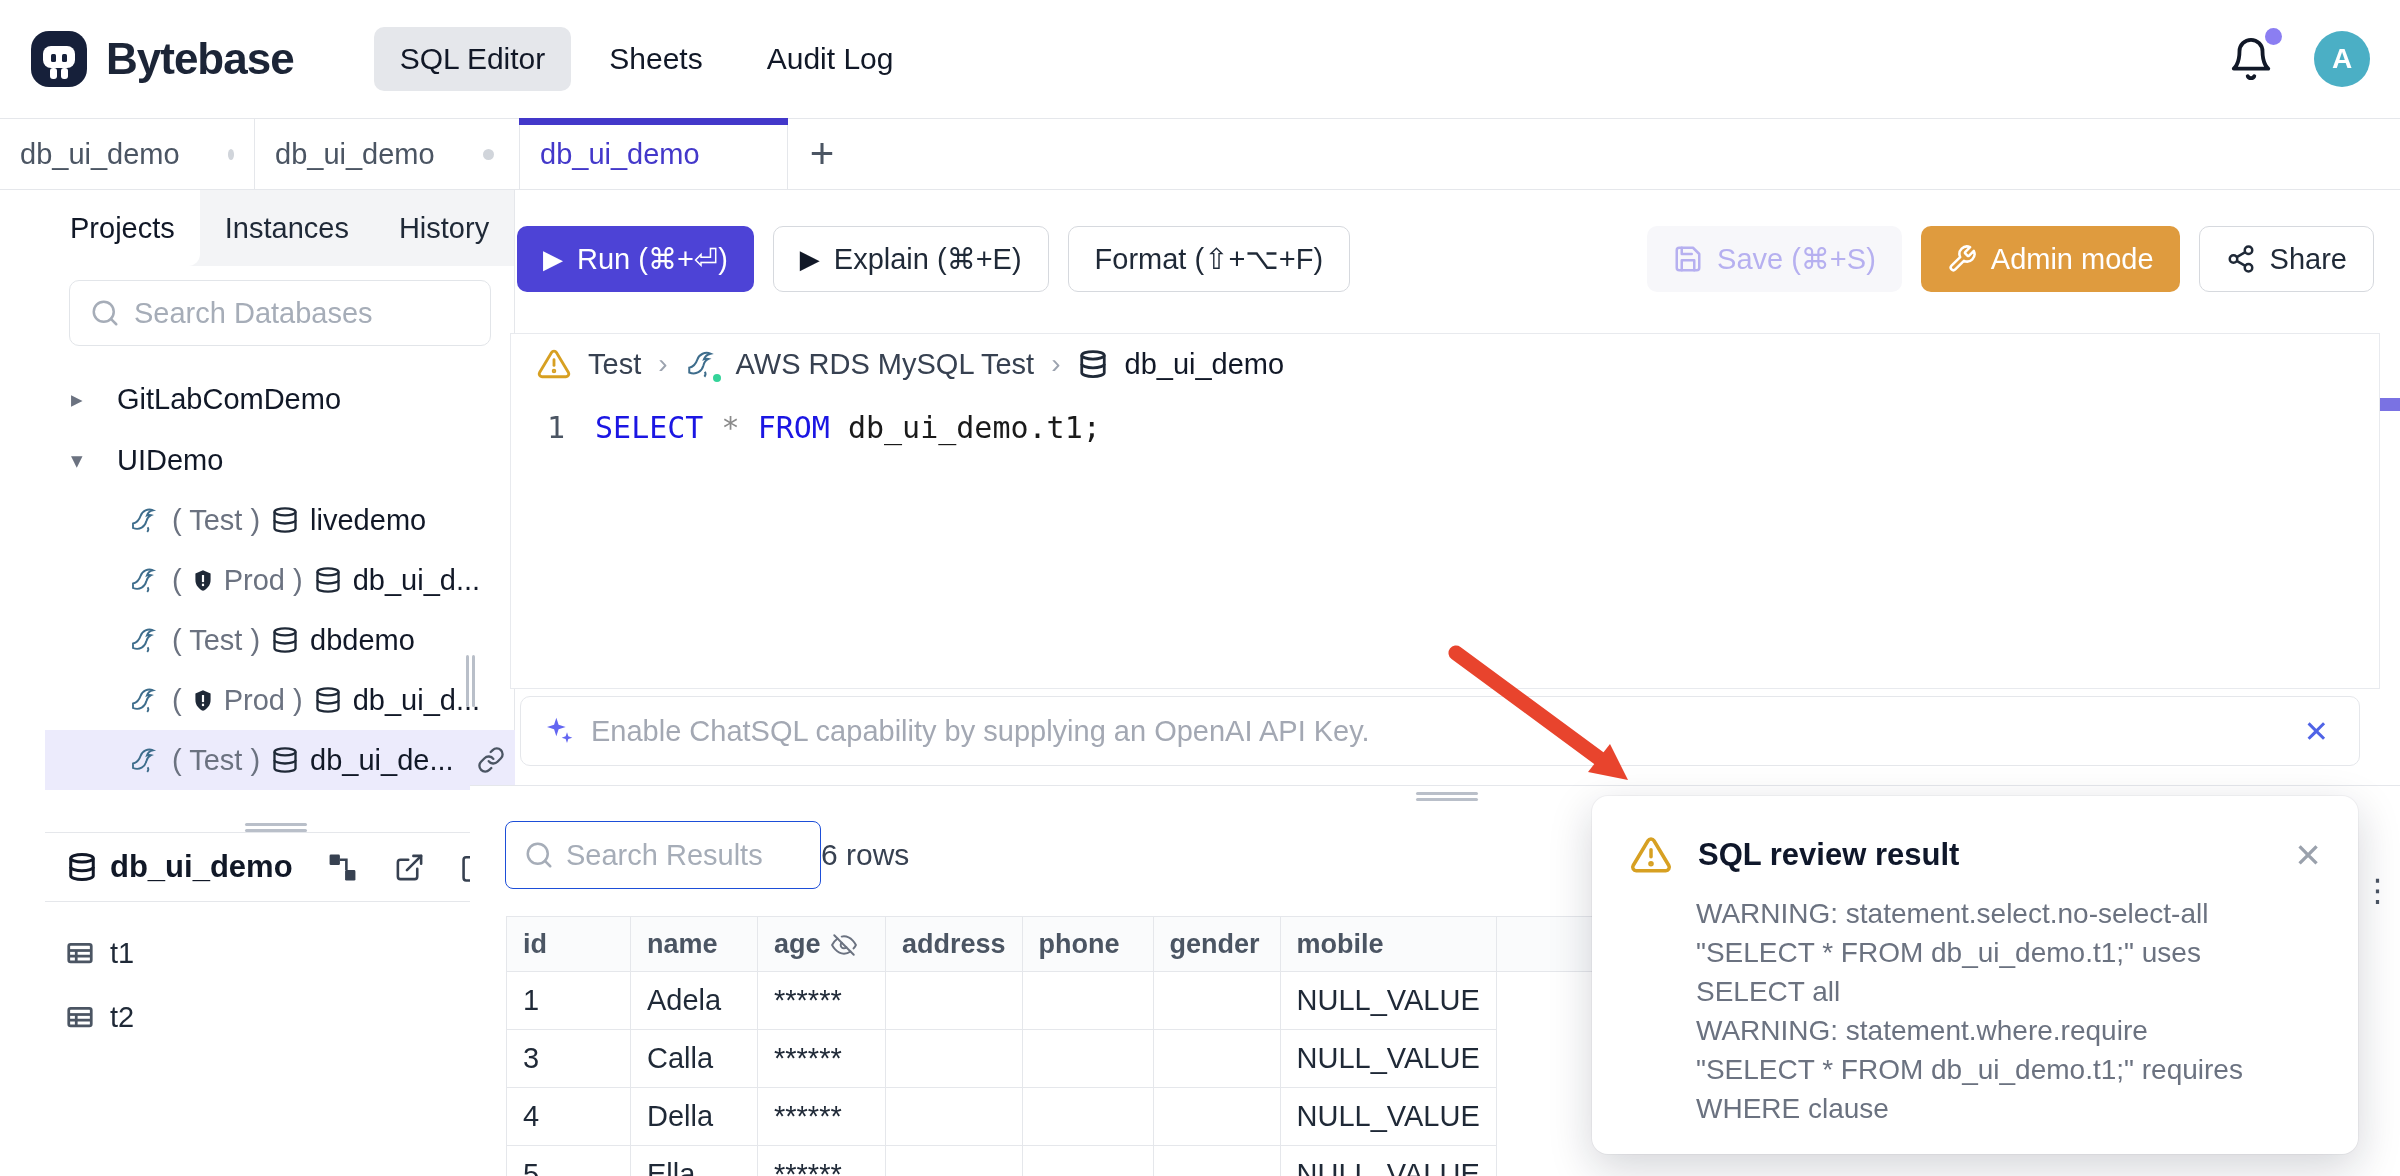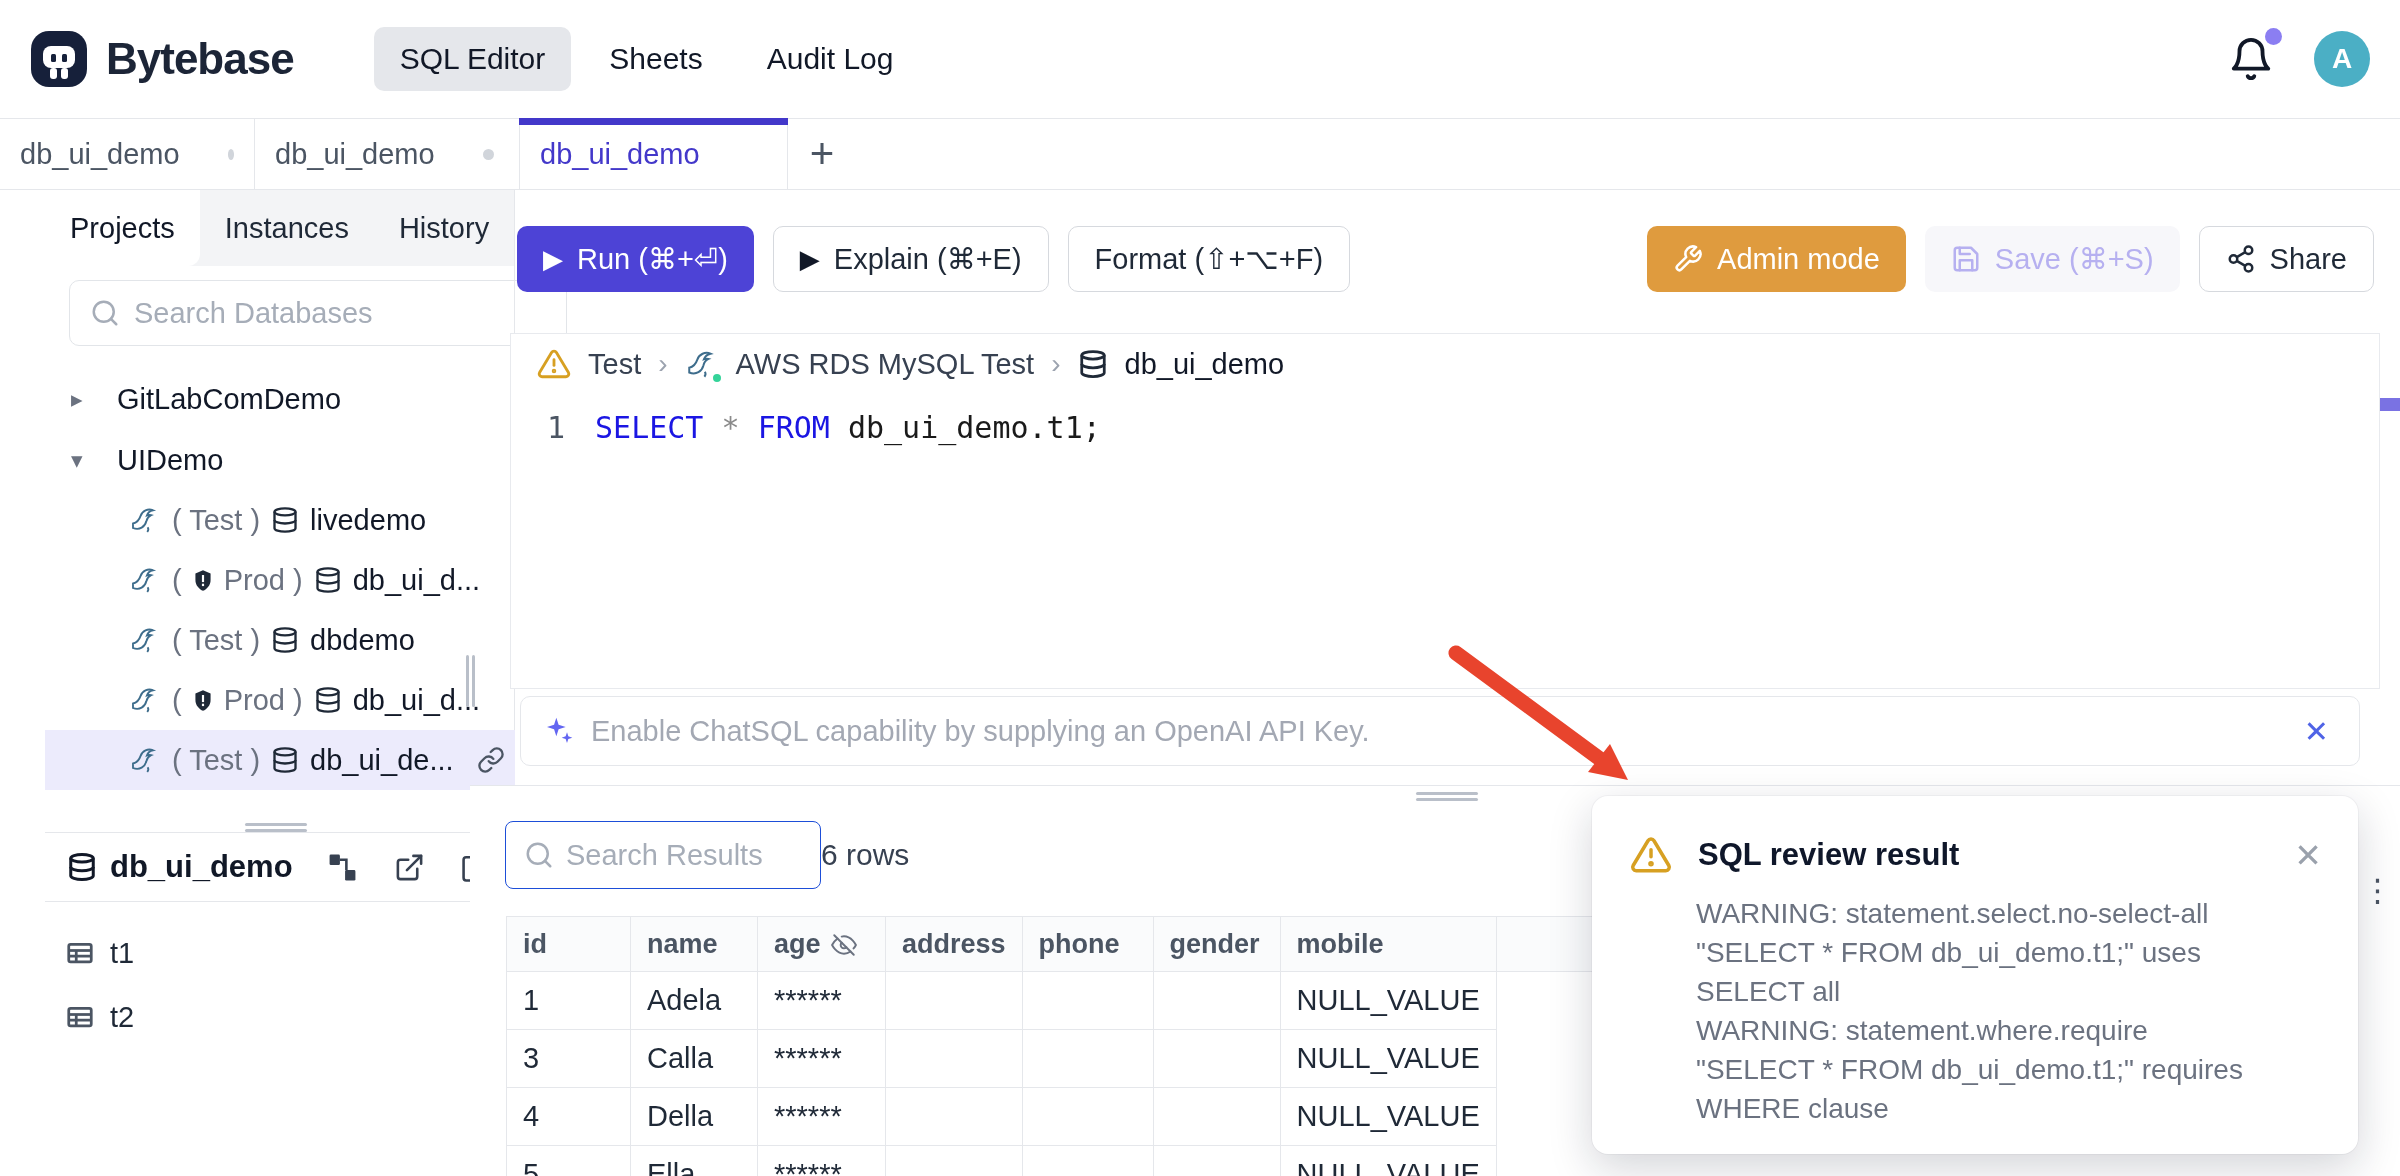--- a/index.html
+++ b/index.html
@@ -37,21 +37,21 @@
   .qtab-add { width:68px; display:flex; align-items:center; justify-content:center;
     font-size:42px; color:#4b5563; font-weight:300; }
 
   
   .sidebar { position:absolute; left:0; top:190px; width:470px; height:986px;
     border-right:1px solid #e5e7eb; background:#fff;margin-left:45px; }
   .side-tabs { position:absolute; left:0; top:0; width:100%; height:76px; background:#f3f4f6;
     display:flex; align-items:stretch; font-size:29px; color:#1f2937; }
   .side-tab { display:flex; align-items:center; padding:0 25px; }
   .side-tab.active { background:#fff; border-radius:0 0 12px 0; font-weight:500; color:#111827; }
-  .side-search { position:absolute; left:24px; top:90px; width:498px; height:66px;
+  .side-search { position:absolute; left:24px; top:90px; width:422px; height:66px;
     border:1px solid #e2e5e9; border-radius:10px; display:flex; align-items:center;
     gap:14px; padding:0 20px; }
   .side-search input { border:none; outline:none; width:100%; font-size:29px;
     font-family:"Liberation Sans",sans-serif; color:#374151; background:transparent; }
   .side-search input::placeholder { color:#a6adb8; }
   .trow { position:absolute; left:0; width:470px; height:60px; display:flex;
     align-items:center; font-size:29px; color:#111827; }
   .trow .caret { width:26px; margin-left:26px; color:#6b7280; font-size:23px; }
   .trow .plabel { margin-left:20px; }
   .trow.db { padding-left:84px; gap:11px; }
@@ -383,37 +383,37 @@
       <span>Run (⌘+⏎)</span>
     </div>
     <div class="btn btn-outline">
       <span class="play" style="color:#111827">▶</span>
       <span>Explain (⌘+E)</span>
     </div>
     <div class="btn btn-outline">
       <span>Format (⇧+⌥+F)</span>
     </div>
     <div class="tb-spacer"></div>
-    <div class="btn btn-admin">
-      <span>
-          <svg width="30" height="30" viewBox="0 0 24 24" fill="none" stroke="#fff" stroke-width="2" stroke-linecap="round" stroke-linejoin="round">
-            <path d="M14.7 6.3a1 1 0 0 0 0 1.4l1.6 1.6a1 1 0 0 0 1.4 0l3.77-3.77a6 6 0 0 1-7.94 7.94l-6.91 6.91a2.12 2.12 0 0 1-3-3l6.91-6.91a6 6 0 0 1 7.94-7.94l-3.76 3.76z"></path>
-          </svg>
-        </span>
-      <span>Admin mode</span>
-    </div>
     <div class="btn btn-save">
       <span>
           <svg width="30" height="30" viewBox="0 0 24 24" fill="none" stroke="#b6b0f0" stroke-width="2" stroke-linecap="round" stroke-linejoin="round">
             <path d="M19 21H5a2 2 0 0 1-2-2V5a2 2 0 0 1 2-2h11l5 5v11a2 2 0 0 1-2 2z"></path>
             <polyline points="17 21 17 13 7 13 7 21"></polyline>
             <polyline points="7 3 7 8 15 8"></polyline>
           </svg>
         </span>
       <span>Save (⌘+S)</span>
+    </div>
+    <div class="btn btn-admin">
+      <span>
+          <svg width="30" height="30" viewBox="0 0 24 24" fill="none" stroke="#fff" stroke-width="2" stroke-linecap="round" stroke-linejoin="round">
+            <path d="M14.7 6.3a1 1 0 0 0 0 1.4l1.6 1.6a1 1 0 0 0 1.4 0l3.77-3.77a6 6 0 0 1-7.94 7.94l-6.91 6.91a2.12 2.12 0 0 1-3-3l6.91-6.91a6 6 0 0 1 7.94-7.94l-3.76 3.76z"></path>
+          </svg>
+        </span>
+      <span>Admin mode</span>
     </div>
     <div class="btn btn-outline">
       <span>
           <svg width="30" height="30" viewBox="0 0 24 24" fill="none" stroke="#1f2937" stroke-width="2">
             <circle cx="18" cy="5" r="3"></circle>
             <circle cx="6" cy="12" r="3"></circle>
             <circle cx="18" cy="19" r="3"></circle>
             <line x1="8.6" y1="10.5" x2="15.4" y2="6.5"></line>
             <line x1="8.6" y1="13.5" x2="15.4" y2="17.5"></line>
           </svg>

